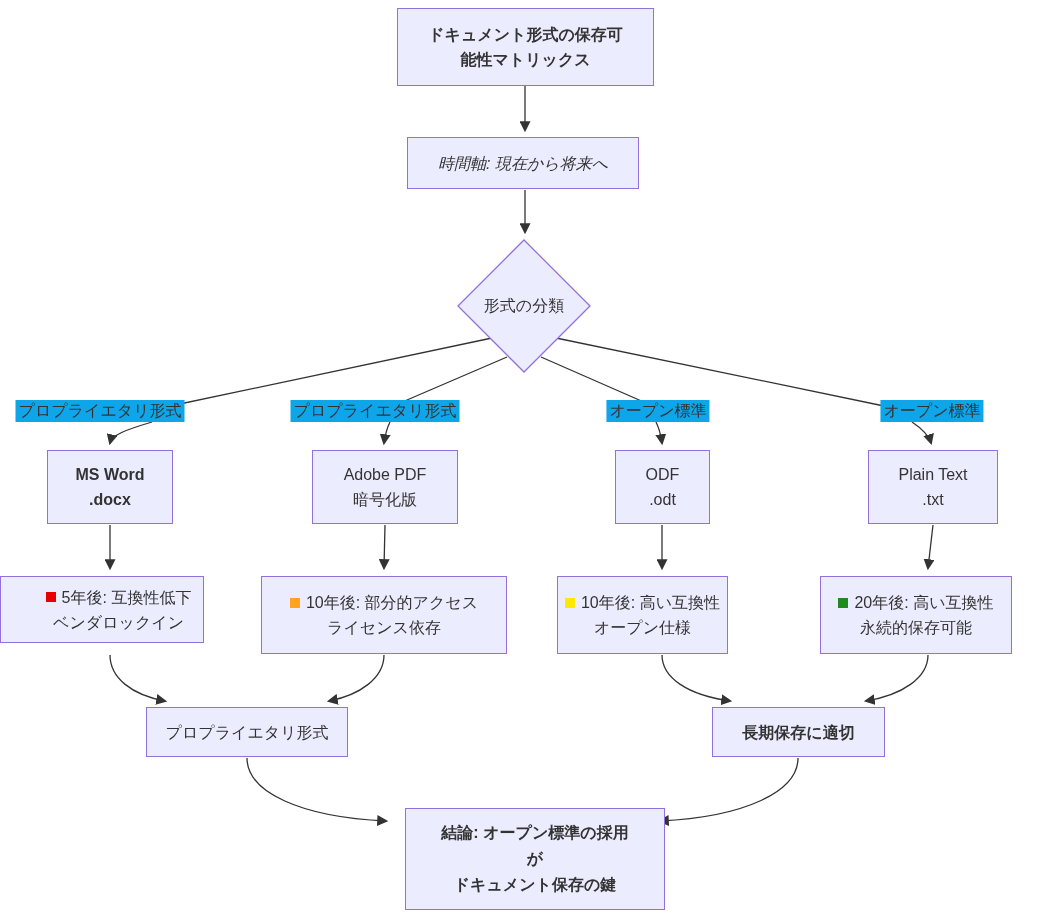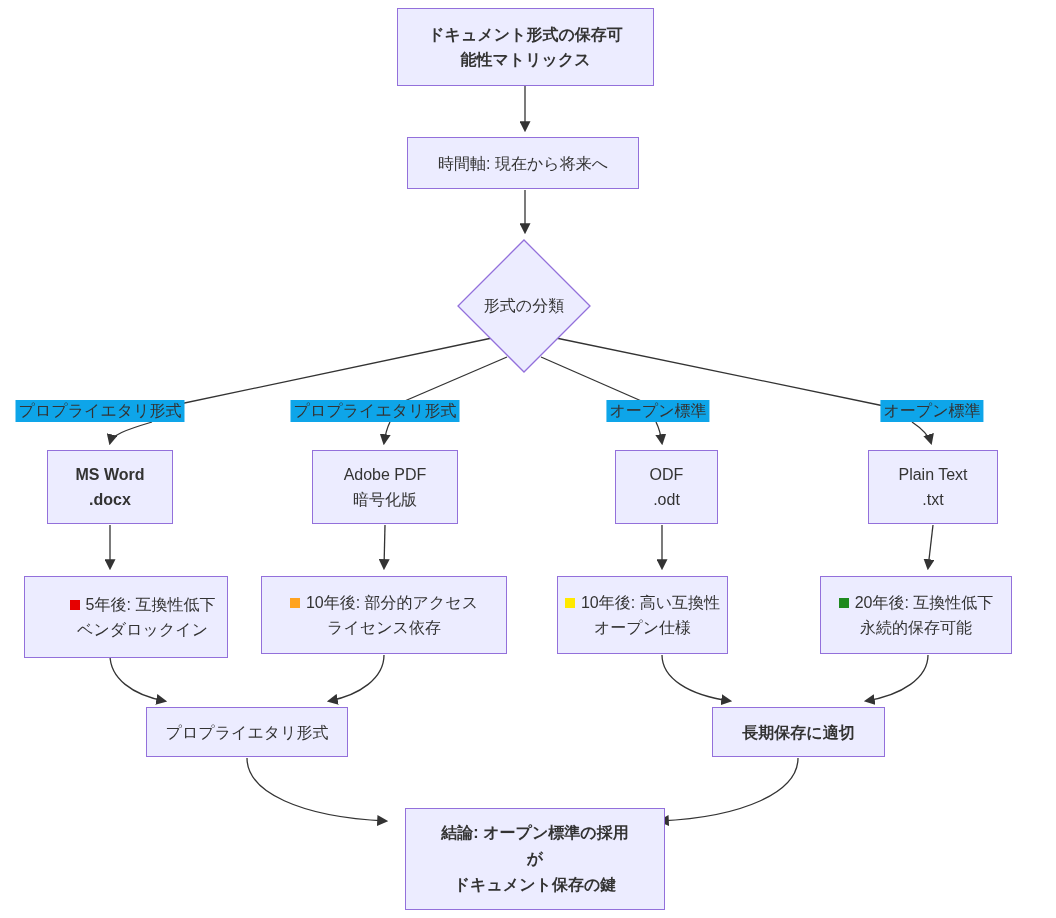--- a/index.html
+++ b/index.html
@@ -14,26 +14,26 @@
 
   .node {
     position:absolute; box-sizing:border-box;
     background:#ECECFF; border:1px solid #9370DB;
     display:flex; flex-direction:column; align-items:center; justify-content:center;
     text-align:right; line-height:25px; white-space:nowrap;
   }
   .bold { font-weight:bold; }
 
   .n-title      { left:397px; top:8px;   width:257px; height:78px; }
-  .n-timeline   { left:407px; top:137px; width:232px; height:52px; }
+  .n-timeline   { left:407px; top:137px; width:232px; height:52px;font-style:italic; }
   .n-msword     { left:47px;  top:450px; width:126px; height:74px;font-weight:bold; }
   .n-pdf        { left:312px; top:450px; width:146px; height:74px; }
-  .n-odf        { left:615px; top:450px; width:103px;  height:74px; }
+  .n-odf        { left:615px; top:450px; width:95px;  height:74px; }
   .n-txt        { left:868px; top:450px; width:130px; height:74px; }
-  .n-o1         { left:24px;   top:576px; width:204px; height:82px;padding-left:33px; }
+  .n-o1         { left:0;   top:576px; width:204px; height:67px;padding-left:33px; }
   .n-o2         { left:261px; top:576px; width:246px; height:78px; }
   .n-o3         { left:557px; top:576px; width:171px; height:78px; }
   .n-o4         { left:820px; top:576px; width:192px; height:78px; }
   .n-m1         { left:146px; top:707px; width:202px; height:50px; }
   .n-m2         { left:712px; top:707px; width:173px; height:50px;font-weight:bold; }
   .n-conclusion { left:393px; top:808px; width:260px; height:102px; line-height:26px;margin-left:12px; }
 
   .diamond-label {
     position:absolute; left:458px; top:240px; width:132px; height:132px;
     display:flex; align-items:center; justify-content:center; white-space:nowrap;
@@ -137,21 +137,21 @@
   <div class="node n-o3">
     <div class="line-row">
       <span class="marker-square" style="background-color: rgb(255, 233, 0);"></span>
       <span>10年後: 高い互換性</span>
     </div>
     <div>オープン仕様</div>
   </div>
   <div class="node n-o4">
     <div class="line-row">
       <span class="marker-square" style="background-color: rgb(31, 138, 31);"></span>
-      <span>20年後: 互換性低下</span>
+      <span>20年後: 高い互換性</span>
     </div>
     <div>永続的保存可能</div>
   </div>
 
   <div class="node n-m1">
     <div>プロプライエタリ形式</div>
   </div>
   <div class="node n-m2">
     <div>長期保存に適切</div>
   </div>

